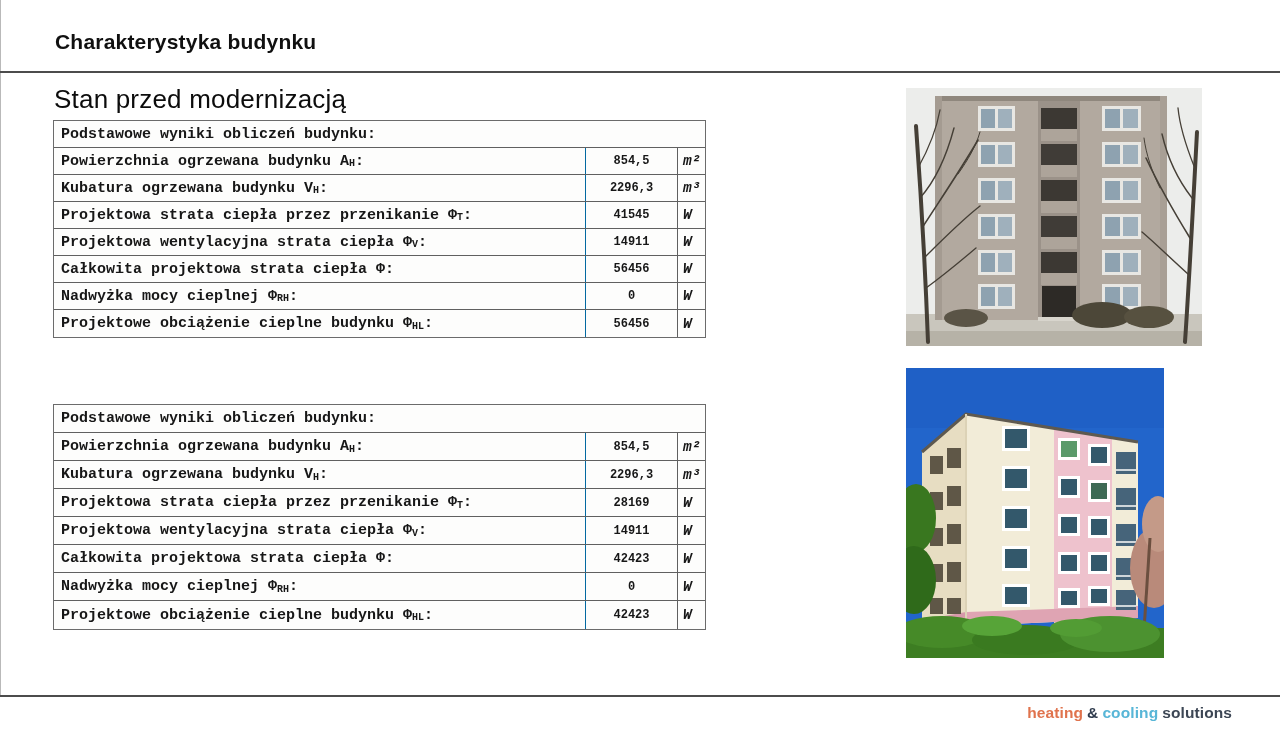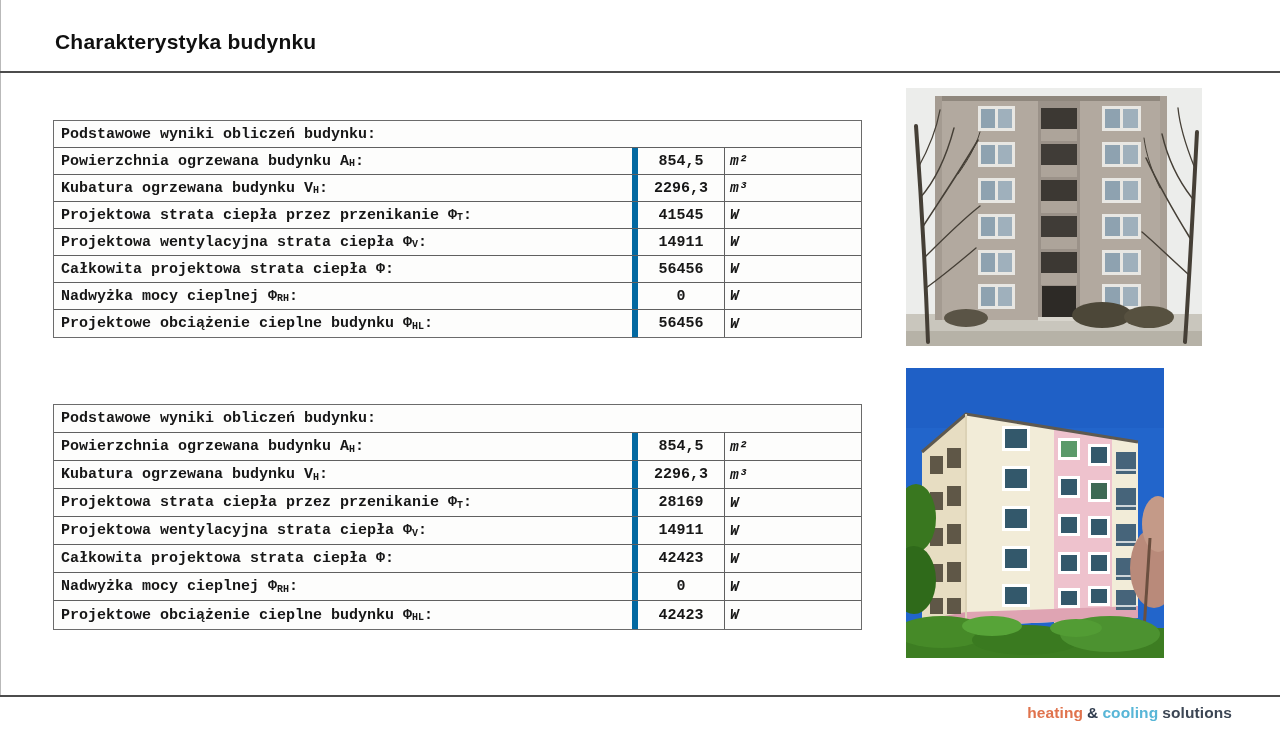--- a/index.html
+++ b/index.html
@@ -22,40 +22,40 @@
   .rule-bottom { top:695px; }
 
   .section-title {
     position:absolute; left:54px;
     font-size:26px; font-weight:400; color:#0c0c0c; letter-spacing:0.2px;
   }
   #sec0-title { top:84px; }
   #sec1-title { top:366px; }
 
   .scan-table {
-    position:absolute; left:53px; width:809px;
+    position:absolute; left:53px; width:653px;
     background:#fdfdfc;
     border:1px solid #6b6b6b;
     font-family:"Liberation Mono","DejaVu Sans Mono",monospace;
     font-weight:bold; color:#171717;text-align:right;
   }
   #table-0 { top:120px; }
   #table-1 { top:404px; }
   .trow { display:flex; height:27px; border-bottom:1px solid #606060; align-items:stretch; }
   #table-1 .trow { height:28px; }
   .trow:last-child { border-bottom:none; }
   .tcell { display:flex; align-items:center; }
   .tlabel {
     flex:0 0 531px; padding-left:7px; font-size:15px; white-space:nowrap; overflow:hidden;
   }
   .thead .tlabel { flex:1 1 auto; }
   .tlabel sub { font-size:10px; line-height:0; transform:translateY(3px); }
   .tval {
-    flex:0 0 93px; justify-content:center; font-size:15px;
-    border-left:6px solid #0369a1; border-right:1px solid #606060;margin-left:47px;
+    flex:0 0 93px; justify-content:center; font-size:12px;
+    border-left:1px solid #0369a1; border-right:1px solid #606060;
   }
   .tunit { flex:1 1 auto; padding-left:5px; font-size:14.5px;font-style:italic; }
 
   .photo { position:absolute; line-height:0; }
   #photo-0 { left:906px; top:88px; }
   #photo-1 { left:906px; top:368px; }
 
   .footer-line {
     position:absolute; right:48px; top:704px;
     font-size:15.5px; font-weight:bold; letter-spacing:0.1px;
@@ -65,20 +65,21 @@
 </head>
 <body>
 
 <div id="slide">
 
   <div class="left-edge"></div>
 
   <div class="page-title">Charakterystyka budynku</div>
   <div class="rule rule-top"></div>
 
+  <div class="section-title" id="sec0-title">Stan przed modernizacją</div>
   <div class="scan-table" id="table-0">
       <div class="trow thead">
         <div class="tcell tlabel">Podstawowe wyniki obliczeń budynku:</div>
       </div>
       <div class="trow">
         <div class="tcell tlabel">Powierzchnia ogrzewana budynku A<sub>H</sub>:</div>
         <div class="tcell tval">854,5</div>
         <div class="tcell tunit">m²</div>
       </div>
       <div class="trow">

